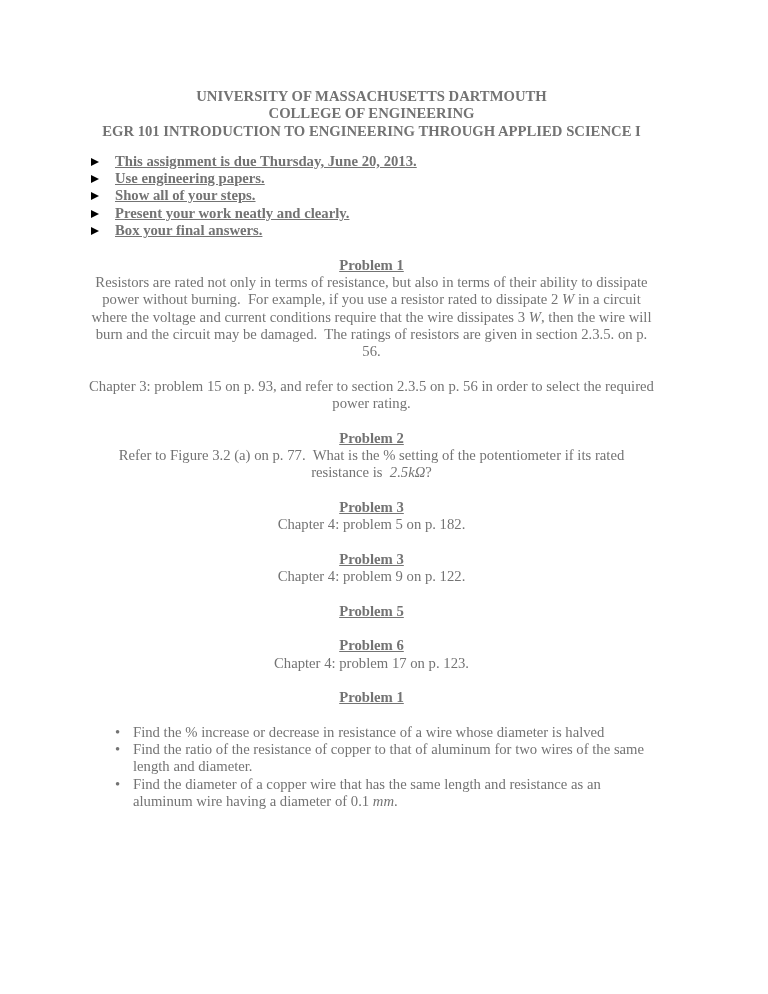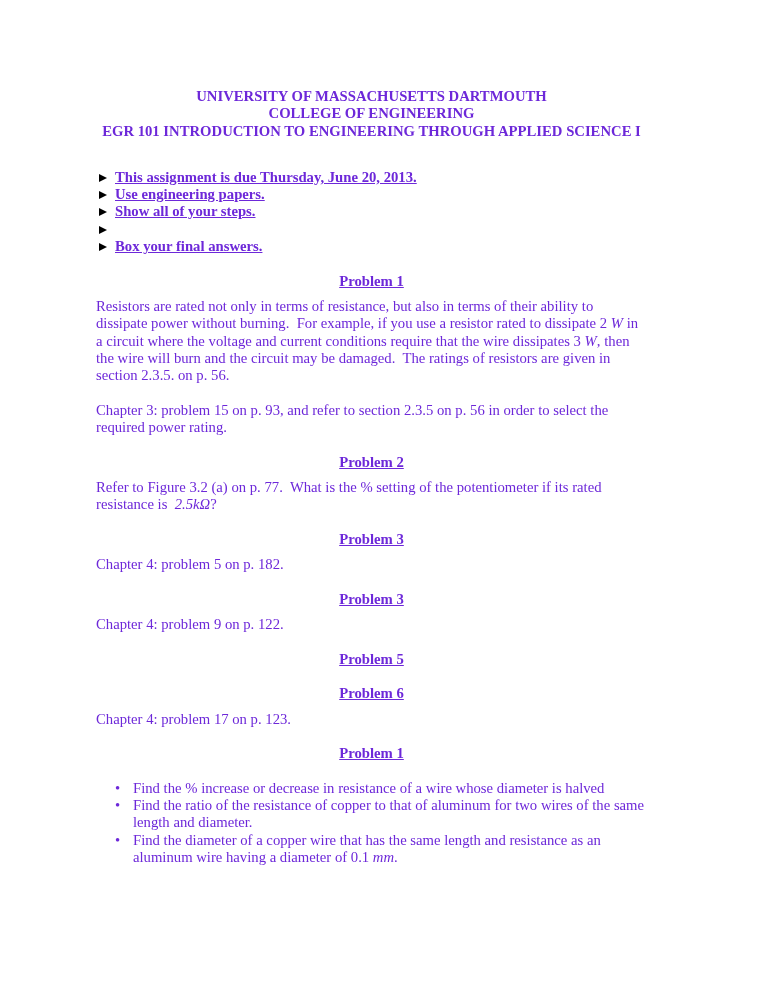--- a/index.html
+++ b/index.html
@@ -6,34 +6,33 @@
     margin: 0;
     padding: 0;
     background: #ffffff;
   }
   .doc {
     position: relative;
     width: 768px;
     height: 994px;
     box-sizing: border-box;
     background: #ffffff;
-    color: #6d28d9;
+    color: #737373;
     font-family: "Liberation Serif", "DejaVu Serif", serif;
     font-size: 14.7px;
     line-height: 17.3px;
     padding: 88px 113px 40px 88px;
     overflow: hidden;
   }
   .header {
     text-align: center;
     font-weight: bold;
   }
   .instructions {
-    margin-top: 29px;
-    text-align: center;
+    margin-top: 13px;
   }
   .instr-item {
     display: flex;
     align-items: baseline;
     padding-left: 3px;
   }
   .instr-bullet {
     flex: 0 0 24px;
   }
   .instr-bullet::before {
@@ -52,22 +51,23 @@
   }
   .problem {
     margin-top: 17.3px;
   }
   .problem-title {
     font-weight: bold;
     text-decoration: underline;
     text-align: center;
   }
   .problem-para {
-    margin: 8px;
+    margin: 0;
     white-space: pre-wrap;
+    text-align: center;
   }
   .problem-para + .problem-para {
     margin-top: 17.3px;
   }
   .bullet-list {
     margin-top: 17.3px;
     padding-left: 27px;
   }
   .bullet-item {
     display: flex;
@@ -97,20 +97,21 @@
       <div class="instr-item">
         <span class="instr-bullet"></span>
         <span class="instr-text">Use engineering papers.</span>
       </div>
       <div class="instr-item">
         <span class="instr-bullet"></span>
         <span class="instr-text">Show all of your steps.</span>
       </div>
       <div class="instr-item">
         <span class="instr-bullet"></span>
+        <span class="instr-text">Present your work neatly and clearly.</span>
       </div>
       <div class="instr-item">
         <span class="instr-bullet"></span>
         <span class="instr-text">Box your final answers.</span>
       </div>
     </div>
 
   <div class="problems">
       <section class="problem">
         <div class="problem-title">Problem 1</div>

